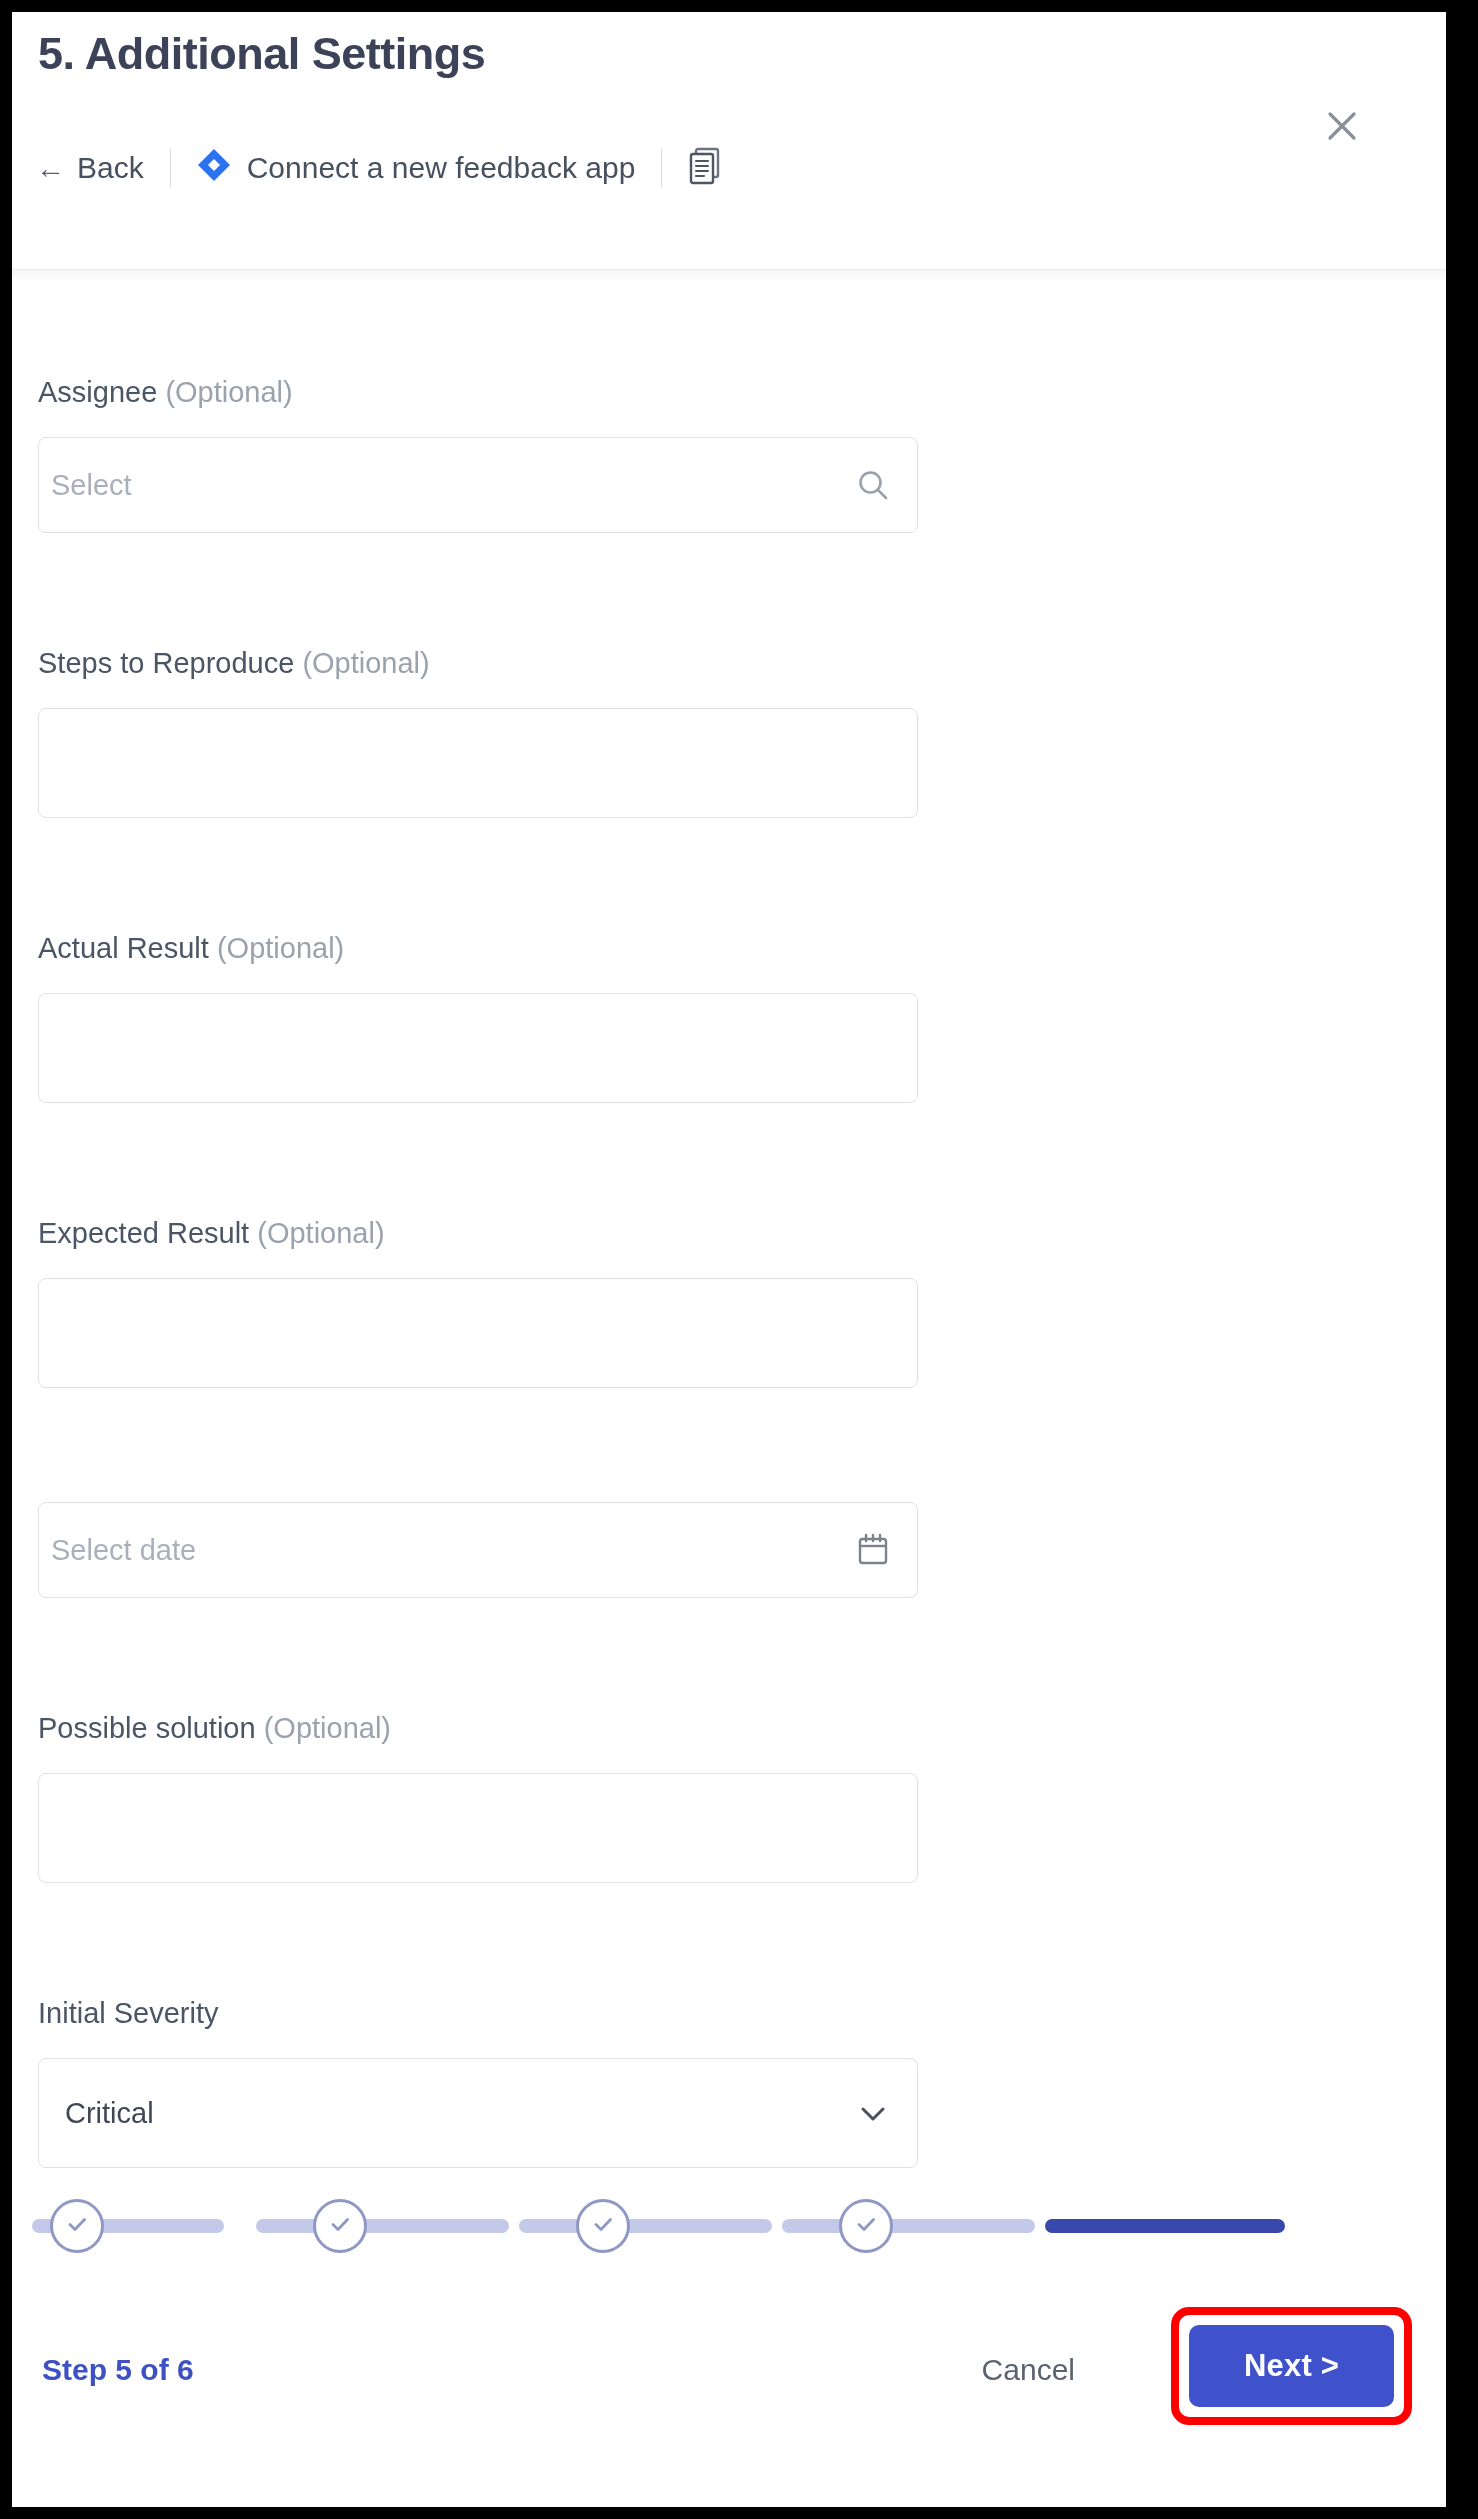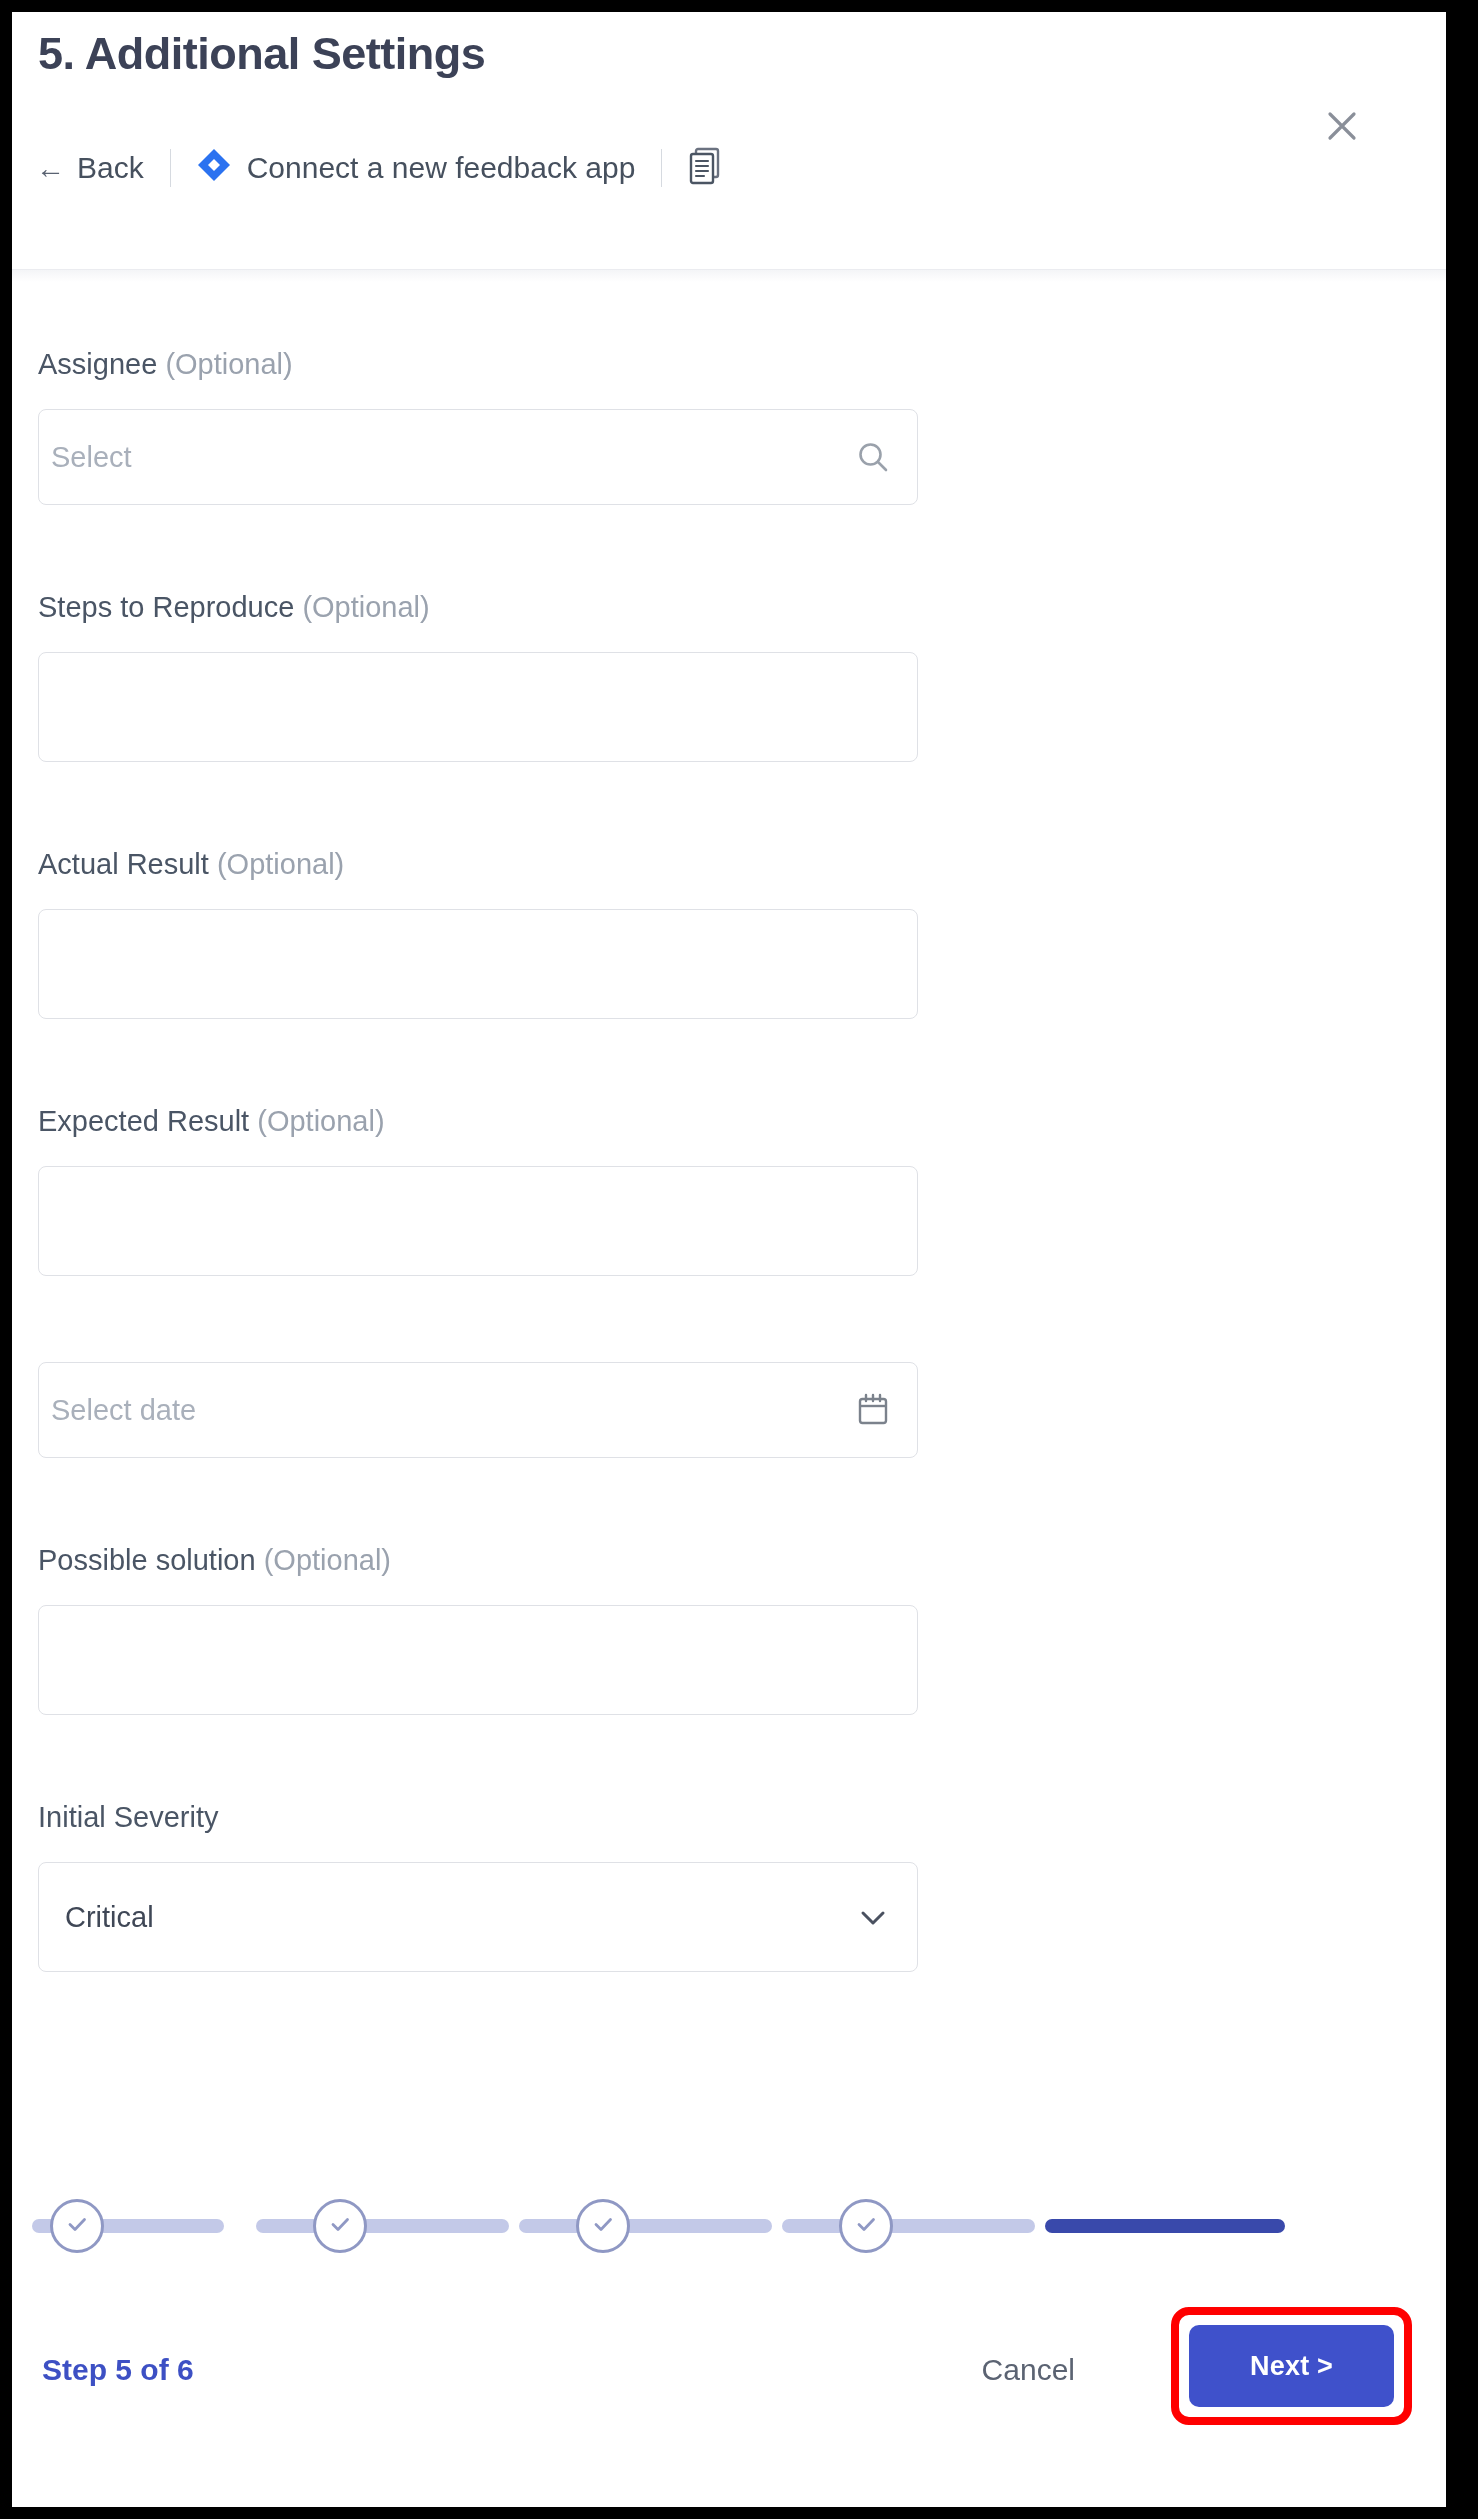--- a/index.html
+++ b/index.html
@@ -106,20 +106,21 @@
   .body-top-shade {
     position: absolute;
     left: 0; right: 0; top: 0;
     height: 12px;
     background: linear-gradient(to bottom, #f4f5f7 0%, #fbfbfc 60%, #ffffff 100%);
   }
 
   .field {
     position: relative;
     padding-top: 0;
+    margin-top: 28px;
   }
   .field-label {
     font-size: 29px;
     color: #4a5565;
     margin: 0 0 28px 0;
     white-space: nowrap;
   }
   .field-label .optional {
     color: #9aa2ae;
   }
@@ -232,21 +233,21 @@
   }
   .next-wrap {
     position: relative;
     margin-top: 6px;
     margin-right: 22px;
   }
   .next-btn {
     position: relative;
     background: #3f51cb;
     color: #ffffff;
-    font-size: 27px;
+    font-size: 31px;
     font-weight: bold;
     border: none;
     border-radius: 10px;
     width: 205px;
     height: 82px;
     cursor: pointer;
     font-family: "Liberation Sans", sans-serif;
     letter-spacing: 0.2px;
   }
   .red-outline {

